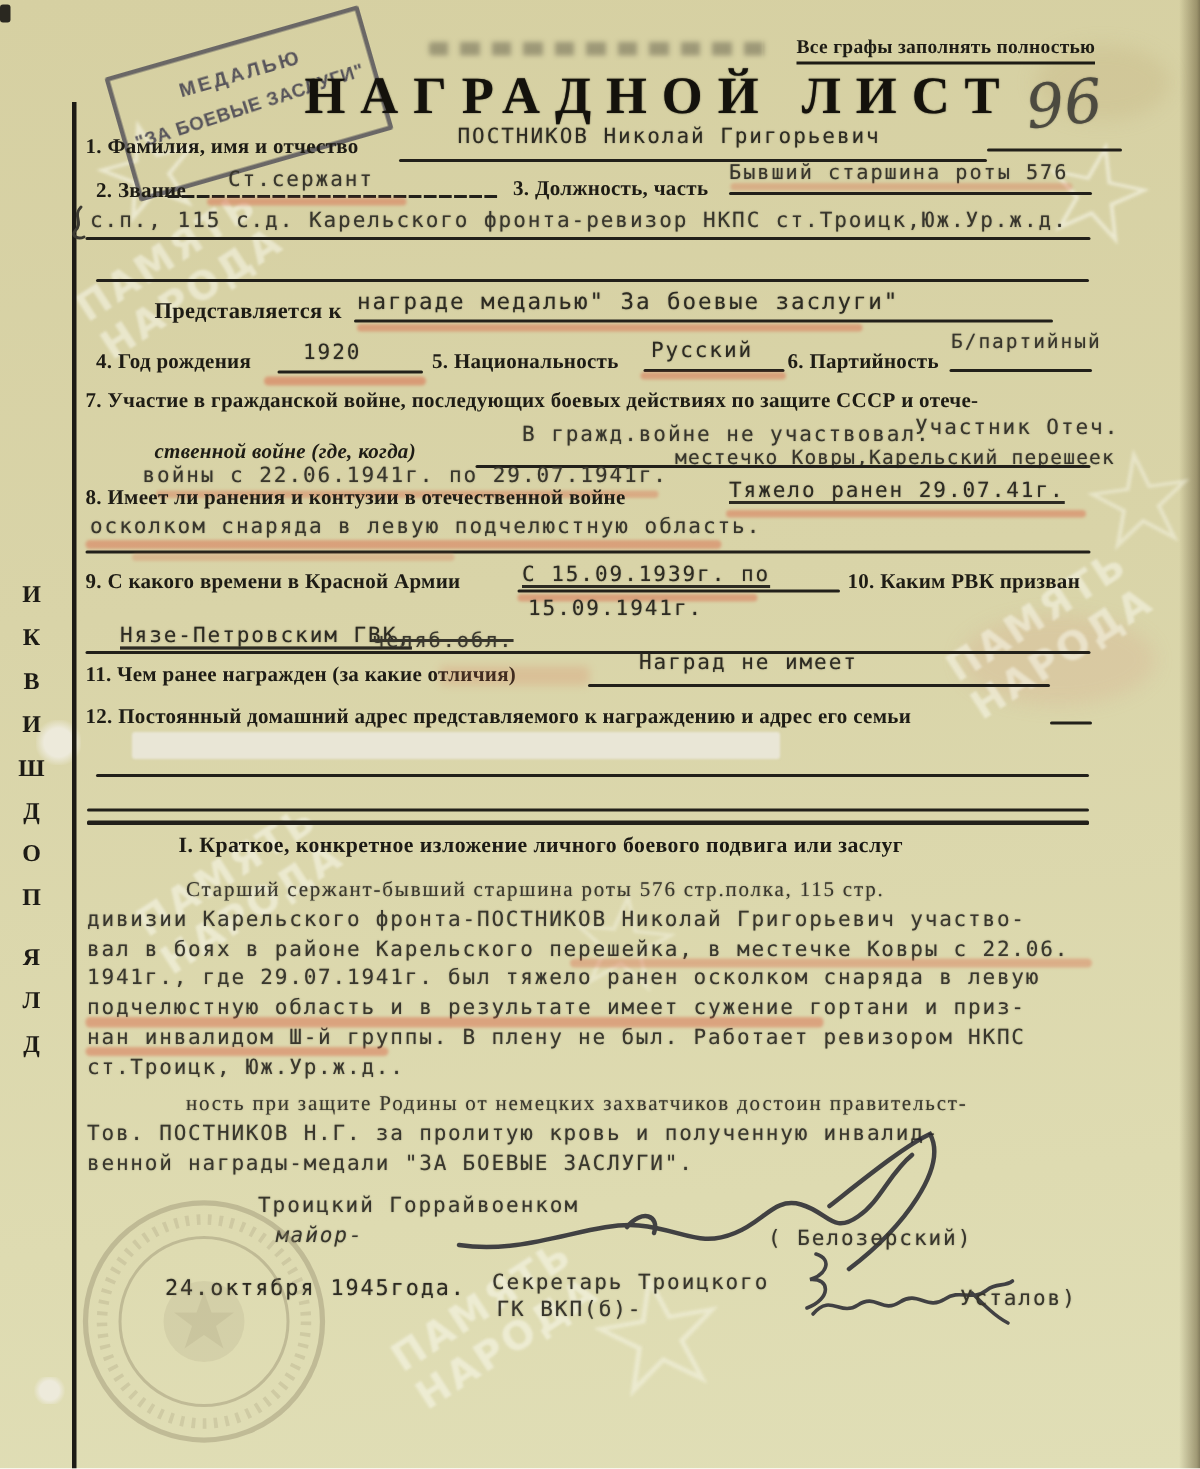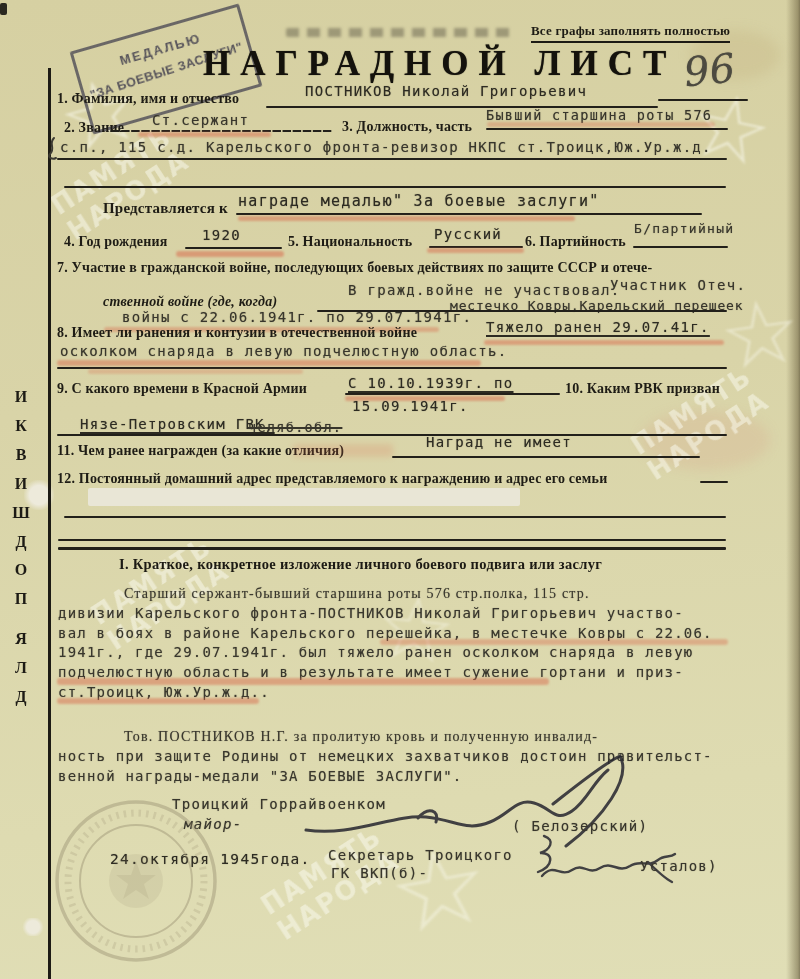--- a/index.html
+++ b/index.html
@@ -155,33 +155,33 @@
   <div class="abs lbl" style="left:525px;top:234px;text-align:right;">6. Партийность</div>
   <div class="abs tw" style="left:634px;top:221px;font-size:13px;">Б/партийный</div>
   <div class="ln" style="left:633px;top:246px;width:95px;"></div>
 
   <div class="abs lbl" style="left:57px;top:260px;">7. Участие в гражданской войне, последующих боевых действиях по защите СССР и отече-</div>
   <div class="abs tw" style="left:348px;top:282px;font-size:14px;">В гражд.войне не участвовал.</div>
   <div class="abs tw" style="left:610px;top:277px;">Участник Отеч.</div>
   <div class="abs lbl" style="left:103px;top:294px;font-style:italic;">ственной войне (где, когда)</div>
   <div class="abs tw" style="left:450px;top:298px;font-size:13px;letter-spacing:.8px;">местечко Ковры,Карельский перешеек</div>
   <div class="ln" style="left:317px;top:310px;width:410px;"></div>
-  <div class="abs tw" style="left:122px;top:309px;">войны с 22.06.1941г. по 29.07.1941г.</div>
+  <div class="abs tw" style="left:95px;top:309px;">войны с 22.06.1941г. по 29.07.1941г.</div>
   <div class="red" style="left:104px;top:327px;width:335px;height:5px;opacity:.4;"></div>
 
   <div class="abs lbl" style="left:57px;top:325px;">8. Имеет ли ранения и контузии в отечественной войне</div>
   <div class="abs tw dark u" style="left:486px;top:319px;">Тяжело ранен 29.07.41г.</div>
   <div class="red" style="left:484px;top:340px;width:240px;height:5px;opacity:.5;"></div>
   <div class="abs tw" style="left:60px;top:343px;">осколком снаряда в левую подчелюстную область.</div>
   <div class="red" style="left:57px;top:360px;width:424px;height:6px;opacity:.5;"></div>
   <div class="ln" style="left:57px;top:367px;width:670px;"></div>
   <div class="red" style="left:88px;top:369px;width:215px;height:5px;opacity:.28;"></div>
 
   <div class="abs lbl" style="left:57px;top:381px;">9. С какого времени в Красной Армии</div>
-  <div class="abs tw dark u" style="left:348px;top:375px;">С 10.10.1939г. по</div>
+  <div class="abs tw dark u" style="left:348px;top:375px;">С 15.09.1939г. по</div>
   <div class="ln" style="left:345px;top:393px;width:215px;"></div>
   <div class="red" style="left:345px;top:396px;width:160px;height:5px;opacity:.5;"></div>
   <div class="abs lbl" style="left:565px;top:381px;">10. Каким РВК призван</div>
   <div class="abs tw dark" style="left:352px;top:398px;">15.09.1941г.</div>
 
   <div class="abs tw dark u" style="left:80px;top:416px;">Нязе-Петровским ГВК,</div>
   <div class="abs tw strike" style="left:248px;top:419px;font-size:13.5px;">челяб.обл.</div>
   <div class="ln" style="left:57px;top:434px;width:670px;"></div>
 
   <div class="abs lbl" style="left:57px;top:443px;">11. Чем ранее награжден (за какие отличия)</div>
@@ -198,29 +198,30 @@
   <div class="ln" style="left:58px;top:547px;width:668px;height:3px;"></div>
 
   <div class="abs heading" style="left:119px;top:556px;">I. Краткое, конкретное изложение личного боевого подвига или заслуг</div>
 
   <div class="abs para" style="left:58px;top:584px;width:676px;">
     <div>Старший сержант-бывший старшина роты 576 стр.полка, 115 стр.</div>
     <div>дивизии Карельского фронта-ПОСТНИКОВ Николай Григорьевич участво-</div>
     <div>вал в боях в районе Карельского перешейка, в местечке Ковры с 22.06.</div>
     <div>1941г., где 29.07.1941г. был тяжело ранен осколком снаряда в левую</div>
     <div>подчелюстную область и в результате имеет сужение гортани и приз-</div>
+    <div>нан инвалидом Ш-й группы. В плену не был. Работает ревизором НКПС</div>
     <div>ст.Троицк, Юж.Ур.ж.д..</div>
   </div>
   <div class="red" style="left:380px;top:639px;width:348px;height:6px;opacity:.4;"></div>
   <div class="red" style="left:57px;top:678px;width:492px;height:7px;opacity:.5;"></div>
   <div class="red" style="left:57px;top:698px;width:202px;height:6px;opacity:.5;"></div>
 
   <div class="abs para" style="left:58px;top:727px;width:680px;">
+    <div>ность при защите Родины от немецких захватчиков достоин правительст-</div>
     <div>Тов. ПОСТНИКОВ Н.Г. за пролитую кровь и полученную инвалид-</div>
-    <div>ность при защите Родины от немецких захватчиков достоин правительст-</div>
     <div>венной награды-медали "ЗА БОЕВЫЕ ЗАСЛУГИ".</div>
   </div>
 
   <div class="abs tw" style="left:172px;top:796px;">Троицкий Горрайвоенком</div>
   <div class="abs tw" style="left:184px;top:816px;font-style:italic;">майор-</div>
 
   <svg class="abs" style="left:298px;top:752px;" width="345" height="102" viewBox="0 0 345 102">
     <g stroke="#26262f" stroke-width="3" fill="none" stroke-linecap="round" opacity=".85">
       <path d="M8,78 C55,85 95,62 128,65 C158,68 168,80 192,70 C212,62 218,46 236,51 C254,56 257,71 274,59 C289,49 295,30 310,18"></path>
       <path d="M255,52 C278,34 305,12 322,4 C334,26 305,66 268,94"></path>

